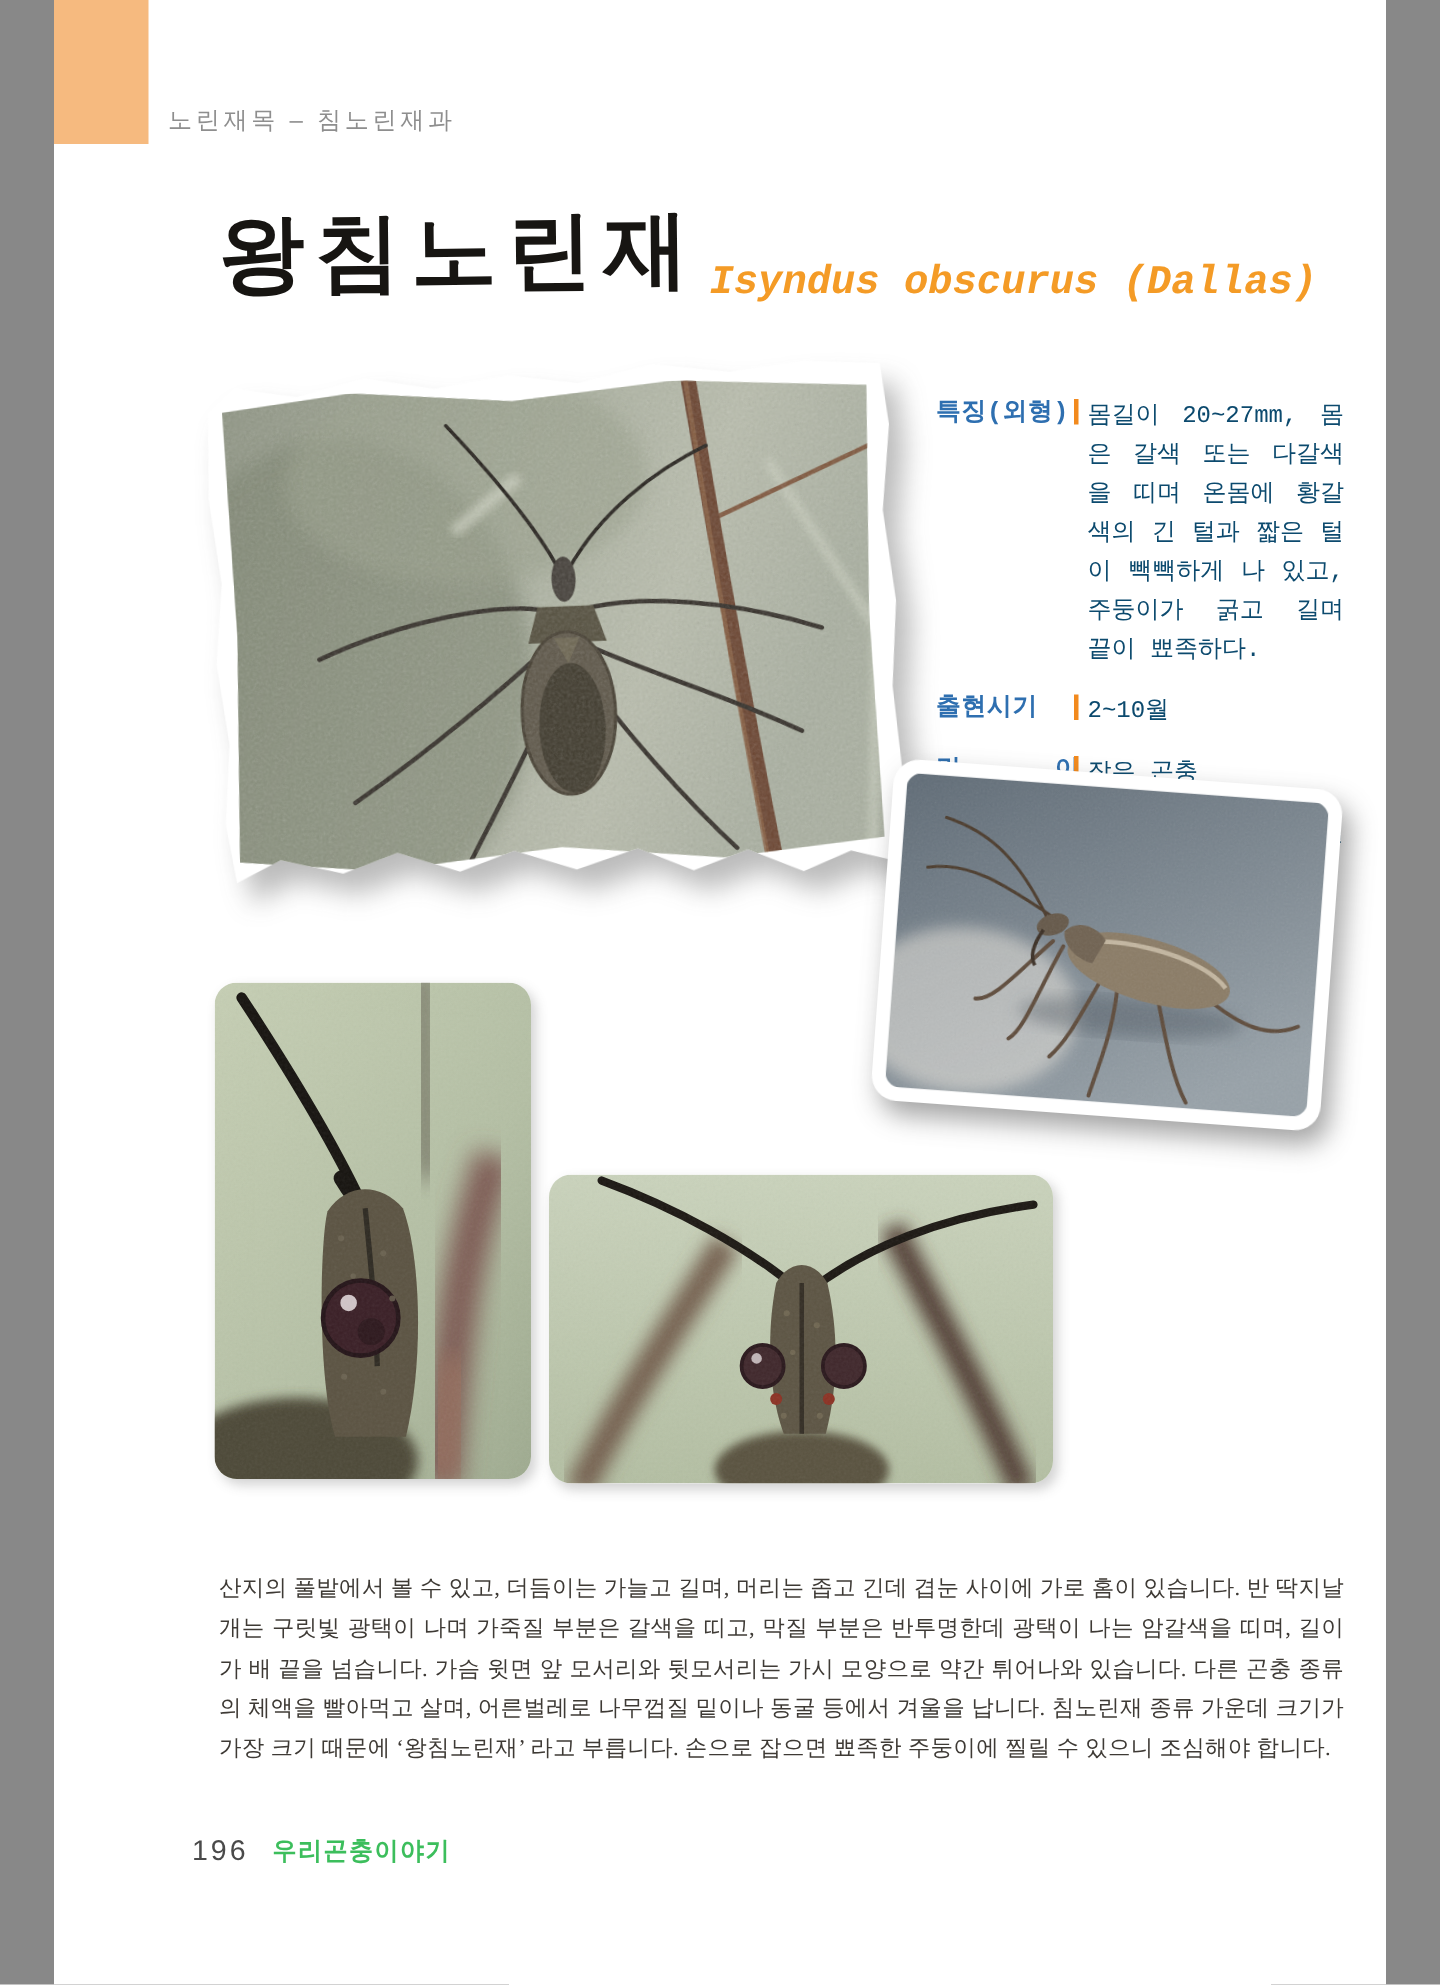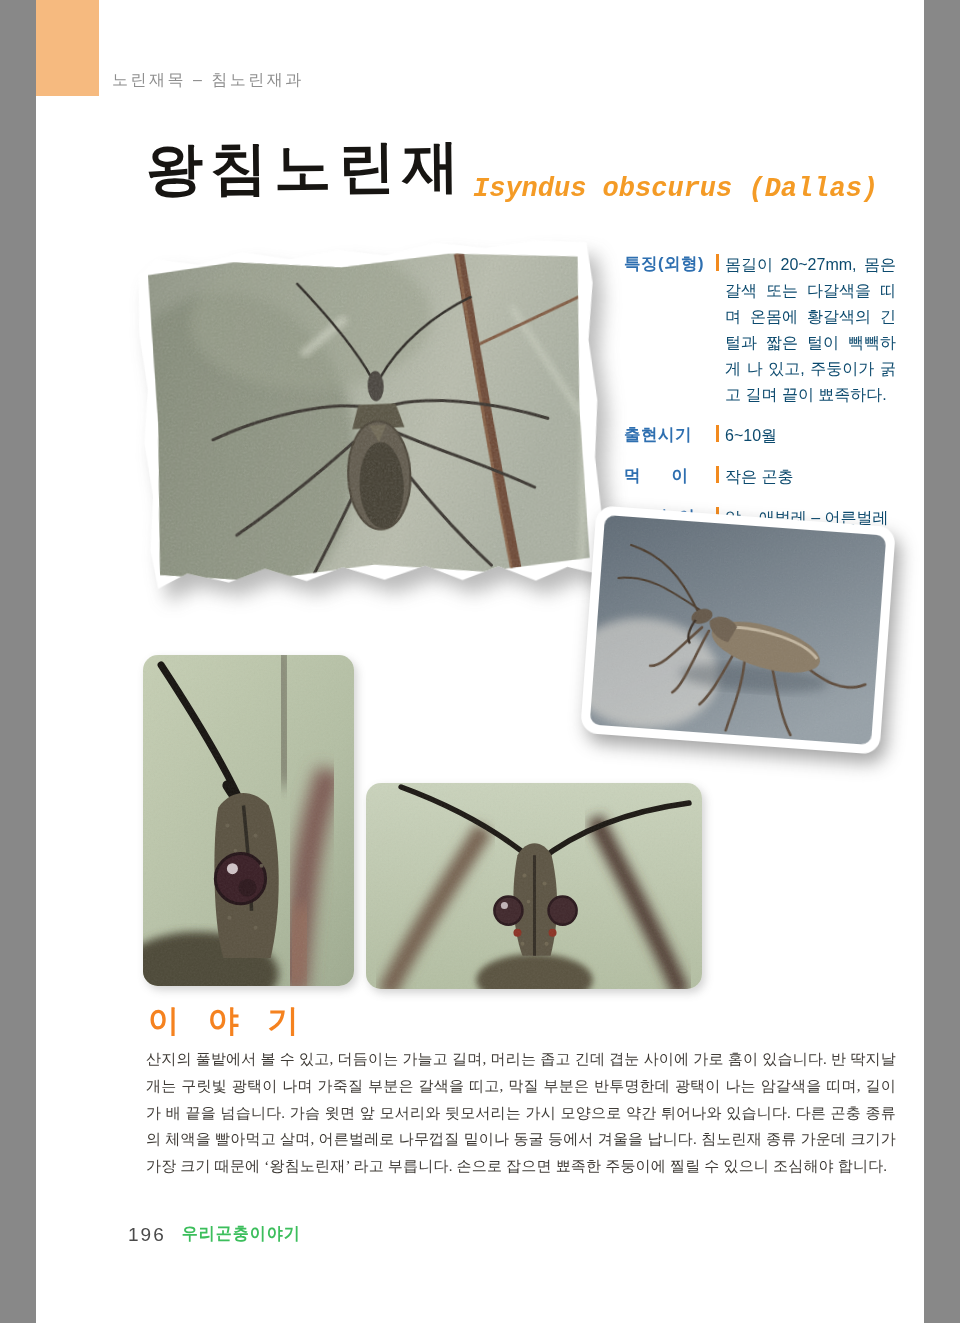--- a/index.html
+++ b/index.html
@@ -39,21 +39,21 @@
     width:100%; height:100%; background:#fff; position:relative;
     clip-path:polygon(1% 7%,5% 2.5%,14% 4.5%,24% 1.5%,34% 4%,45% 2%,55% 4%,66% 1%,77% 3%,88% 1.5%,99% 2.5%,100% 14%,98.6% 30%,100% 47%,99% 63%,100% 80%,99.2% 96%,92% 93.5%,85% 97%,77% 92.5%,69% 96%,61% 91.5%,52% 95%,43% 91%,35% 94.5%,26% 90.5%,18% 94%,9% 91%,2.5% 95%,1.2% 84%,2.2% 69%,0.8% 54%,2% 39%,0.6% 23%);
   }
   .main-photo-img {
     position:absolute; left:14px; top:15px; right:14px; bottom:22px;
     clip-path:polygon(0% 3%,20% 0%,45% 3%,70% 0%,100% 2.5%,99% 50%,100% 97%,75% 100%,50% 96.5%,22% 100%,0% 97%,1% 50%);
   }
   .main-photo-img svg { width:100%; height:100%; display:block; }
 
   
-  .info-panel { position:absolute; left:588px; top:252px; width:272px; }
+  .info-panel { position:absolute; left:588px; top:264px; width:272px;font-family:Liberation Mono, monospace; }
   .info-row { display:flex; align-items:flex-start; margin-bottom:15px; }
   .info-label {
     width:90px; flex:0 0 90px; font-size:16.5px; font-weight:bold; color:#2E6FB0;
     white-space:pre; letter-spacing:0.5px; line-height:22px;
   }
   .info-bar { flex:0 0 3px; width:3px; height:17px; background:#F28A1E; margin:2px 6px 0 2px; }
   .info-value { flex:1; font-size:16px; color:#0c4a6e; line-height:26px; text-align:justify; }
 
   
   .side-photo-wrap {
@@ -168,21 +168,21 @@
 
   <div class="info-panel">
     <div class="info-row">
       <div class="info-label">특징(외형)</div>
       <div class="info-bar"></div>
       <div class="info-value">몸길이 20~27mm, 몸은 갈색 또는 다갈색을 띠며 온몸에 황갈색의 긴 털과 짧은 털이 빽빽하게 나 있고, 주둥이가 굵고 길며 끝이 뾰족하다.</div>
     </div>
     <div class="info-row">
       <div class="info-label">출현시기</div>
       <div class="info-bar"></div>
-      <div class="info-value">6~10월</div>
+      <div class="info-value">2~10월</div>
     </div>
     <div class="info-row">
       <div class="info-label">먹      이</div>
       <div class="info-bar"></div>
       <div class="info-value">작은 곤충</div>
     </div>
     <div class="info-row">
       <div class="info-label">한  살  이</div>
       <div class="info-bar"></div>
       <div class="info-value">알 – 애벌레 – 어른벌레</div>
@@ -320,21 +320,20 @@
         <circle cx="158" cy="92" r="2"></circle>
           <circle cx="178" cy="100" r="2"></circle>
           <circle cx="162" cy="118" r="1.8"></circle>
         <circle cx="180" cy="160" r="2"></circle>
           <circle cx="156" cy="160" r="2"></circle>
       </g>
       <rect width="335" height="205" filter="url(#grain4)" opacity="0.35"></rect>
     </svg>
   </div>
 
-  <div class="story-heading">이 야 기</div>
   <div class="story-body">산지의 풀밭에서 볼 수 있고, 더듬이는 가늘고 길며, 머리는 좁고 긴데 겹눈 사이에 가로 홈이 있습니다. 반 딱지날개는 구릿빛 광택이 나며 가죽질 부분은 갈색을 띠고, 막질 부분은 반투명한데 광택이 나는 암갈색을 띠며, 길이가 배 끝을 넘습니다. 가슴 윗면 앞 모서리와 뒷모서리는 가시 모양으로 약간 튀어나와 있습니다. 다른 곤충 종류의 체액을 빨아먹고 살며, 어른벌레로 나무껍질 밑이나 동굴 등에서 겨울을 납니다. 침노린재 종류 가운데 크기가 가장 크기 때문에 ‘왕침노린재’ 라고 부릅니다. 손으로 잡으면 뾰족한 주둥이에 찔릴 수 있으니 조심해야 합니다.</div>
 
   <div class="footer">
     <div class="page-number">196</div>
     <div class="series-logo">우리곤충이야기</div>
   </div>
 
 </div>
 
 </body></html>

